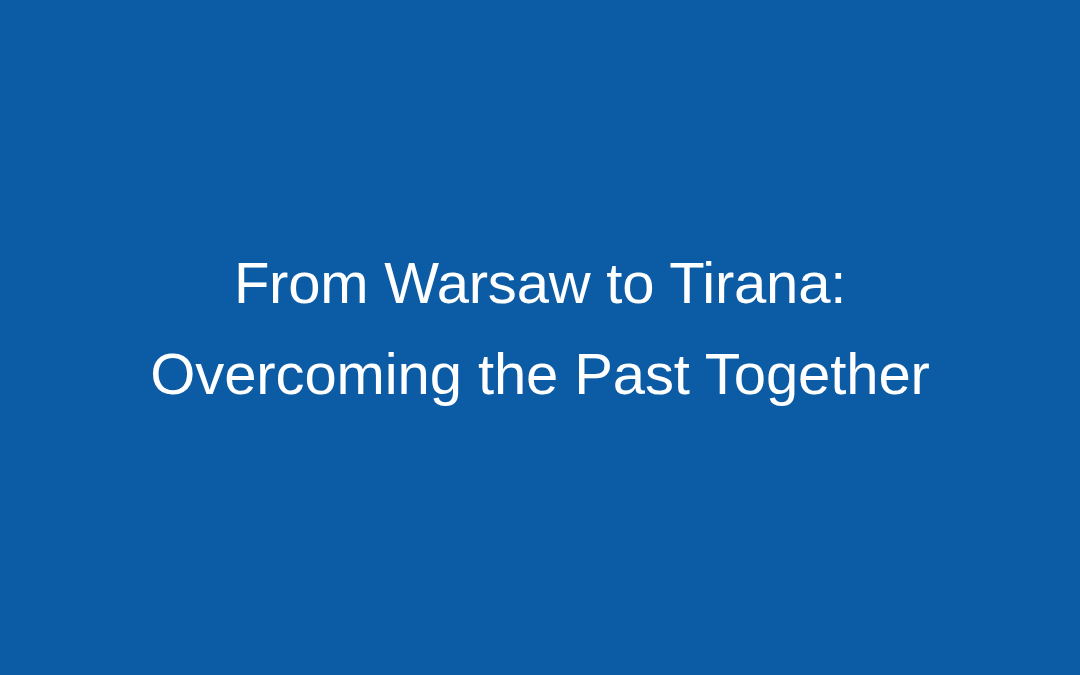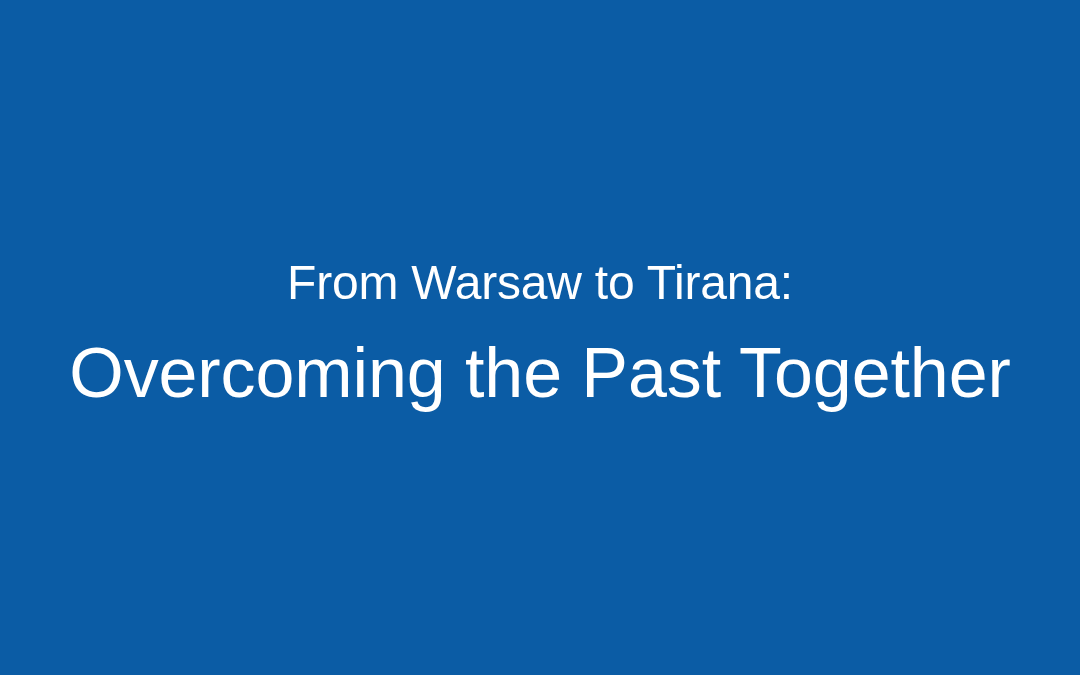--- a/index.html
+++ b/index.html
@@ -34,29 +34,29 @@
     white-space: nowrap;
     position: relative;
     top: -10px;
   }
 
   .title-line {
     display: block;
     color: #ffffff;
     font-family: "Liberation Sans", sans-serif;
     font-weight: 400;
-    font-size: 48px;
+    font-size: 58px;
     line-height: 91px;
     letter-spacing: -0.2px;
     white-space: nowrap;
   }
 
   .title-line.line-2 {
     
-    font-size: 70px;
+    font-size: 58px;
     letter-spacing: -0.1px;
   }
 </style>
 </head>
 <body>
 
 <div class="card">
 
   <div class="title-block">
     <span class="title-line line-1">From Warsaw to Tirana:</span>

